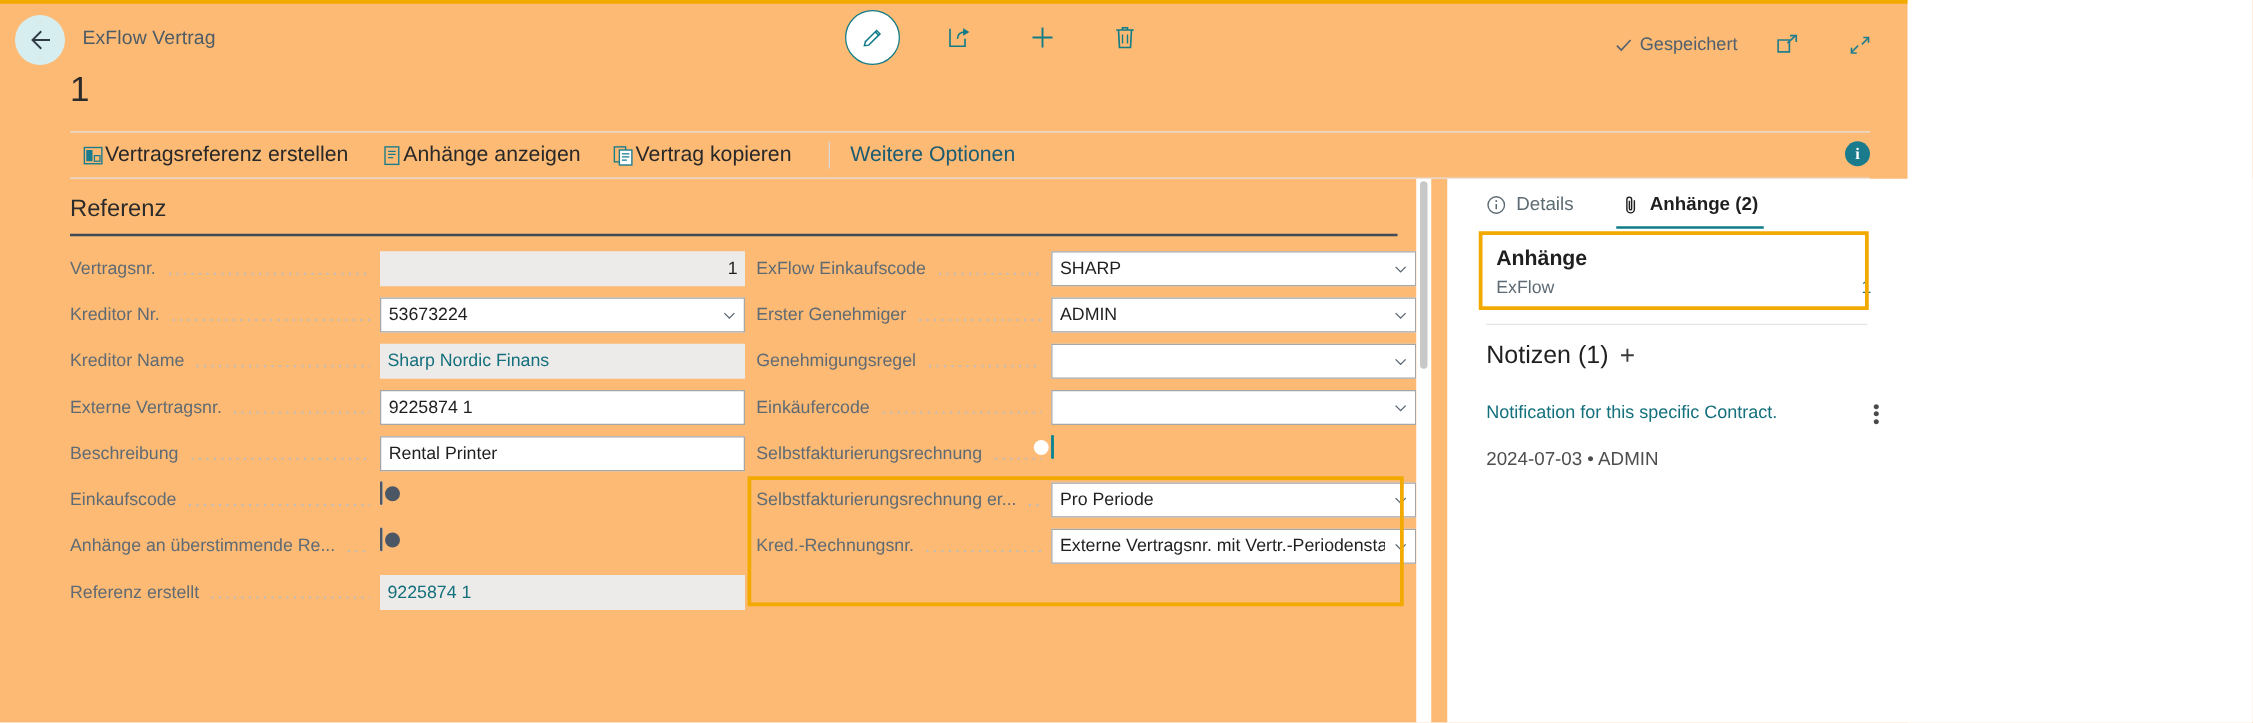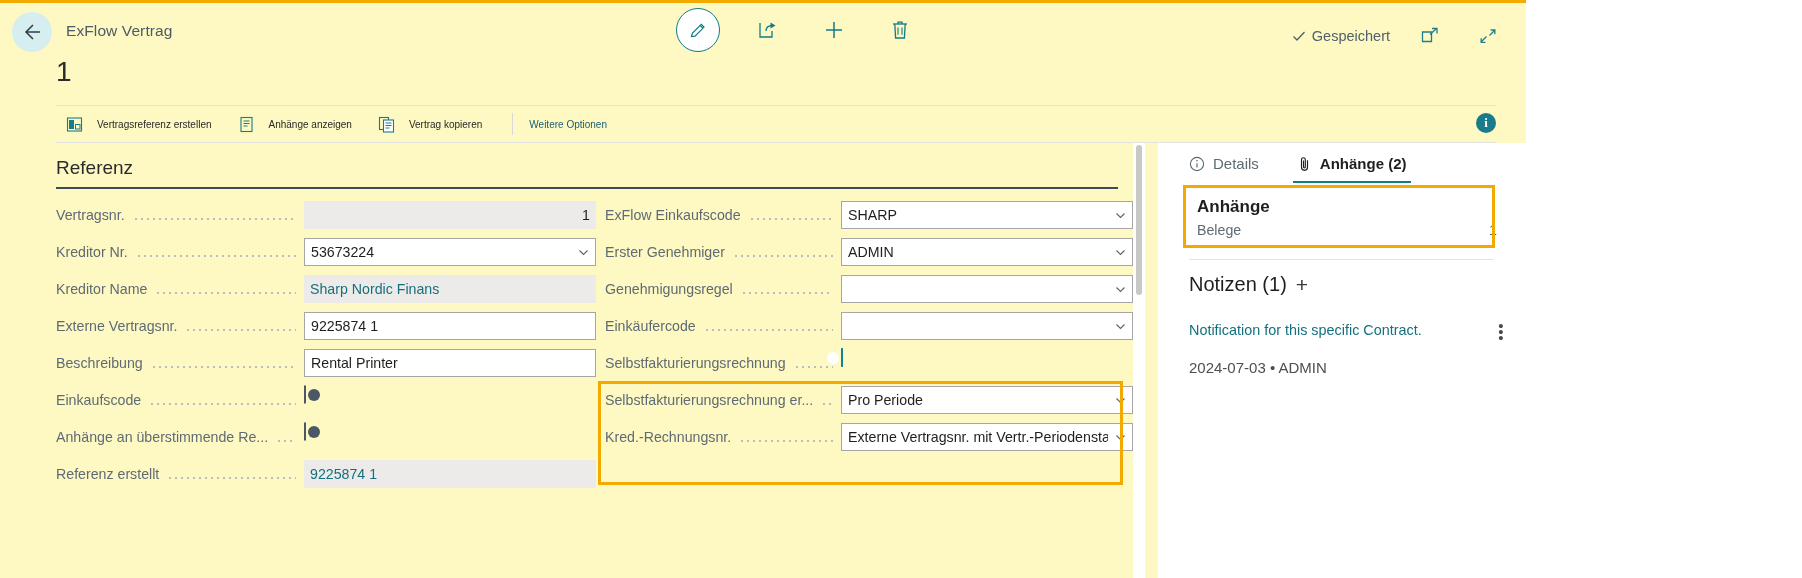--- a/index.html
+++ b/index.html
@@ -14,21 +14,21 @@
     color: #323130;
     overflow: hidden;
     position: relative;
   }
   .page {
     width: 1526px;
     height: 578px;
     position: relative;
     border-top: 3px solid #f2a900;
     box-sizing: border-box;
-    background: #fef9c3;
+    background: #fdba74;
   }
 
   
   .topbar {
     height: 57px;
     position: relative;
   }
   .back-btn {
     position: absolute;
     left: 12px;
@@ -115,22 +115,22 @@
     height: 36px;
     border-top: 1px solid #e2e2e2;
     border-bottom: 1px solid #e2e2e2;
     display: flex;
     align-items: center;
     box-sizing: content-box;
   }
   .cmd {
     display: flex;
     align-items: center;
-    gap: 14px;
-    font-size: 10px;
+    gap: 1px;
+    font-size: 17px;
     color: #282828;
     padding: 0 12px 0 0;
     margin-right: 14px;
     cursor: pointer;
     white-space: nowrap;
   }
   .cmd:first-child { padding-left: 10px; }
   .cmd-sep {
     width: 1px;
     height: 22px;
@@ -736,21 +736,21 @@
           <svg width="15" height="16" viewBox="0 0 15 16">
             <path d="M10.5 4.2 V11.3 a3 3 0 0 1 -6 0 V3.6 a1.9 1.9 0 0 1 3.8 0 V11 a0.9 0.9 0 0 1 -1.8 0 V4.6" fill="none" stroke="#1f1f1f" stroke-width="1.15"></path>
           </svg>
           <span>Anhänge (2)</span>
         </div>
       </div>
 
       <div class="fb-card">
         <div class="fb-card-title">Anhänge</div>
         <div class="fb-row">
-          <span>Belege</span>
+          <span>ExFlow</span>
           <span class="val">1</span>
         </div>
       </div>
 
       <div class="fb-divider"></div>
 
       <div class="fb-notes-head">
         <span class="fb-notes-title">Notizen (1)</span>
         <span class="fb-add">+</span>
       </div>

